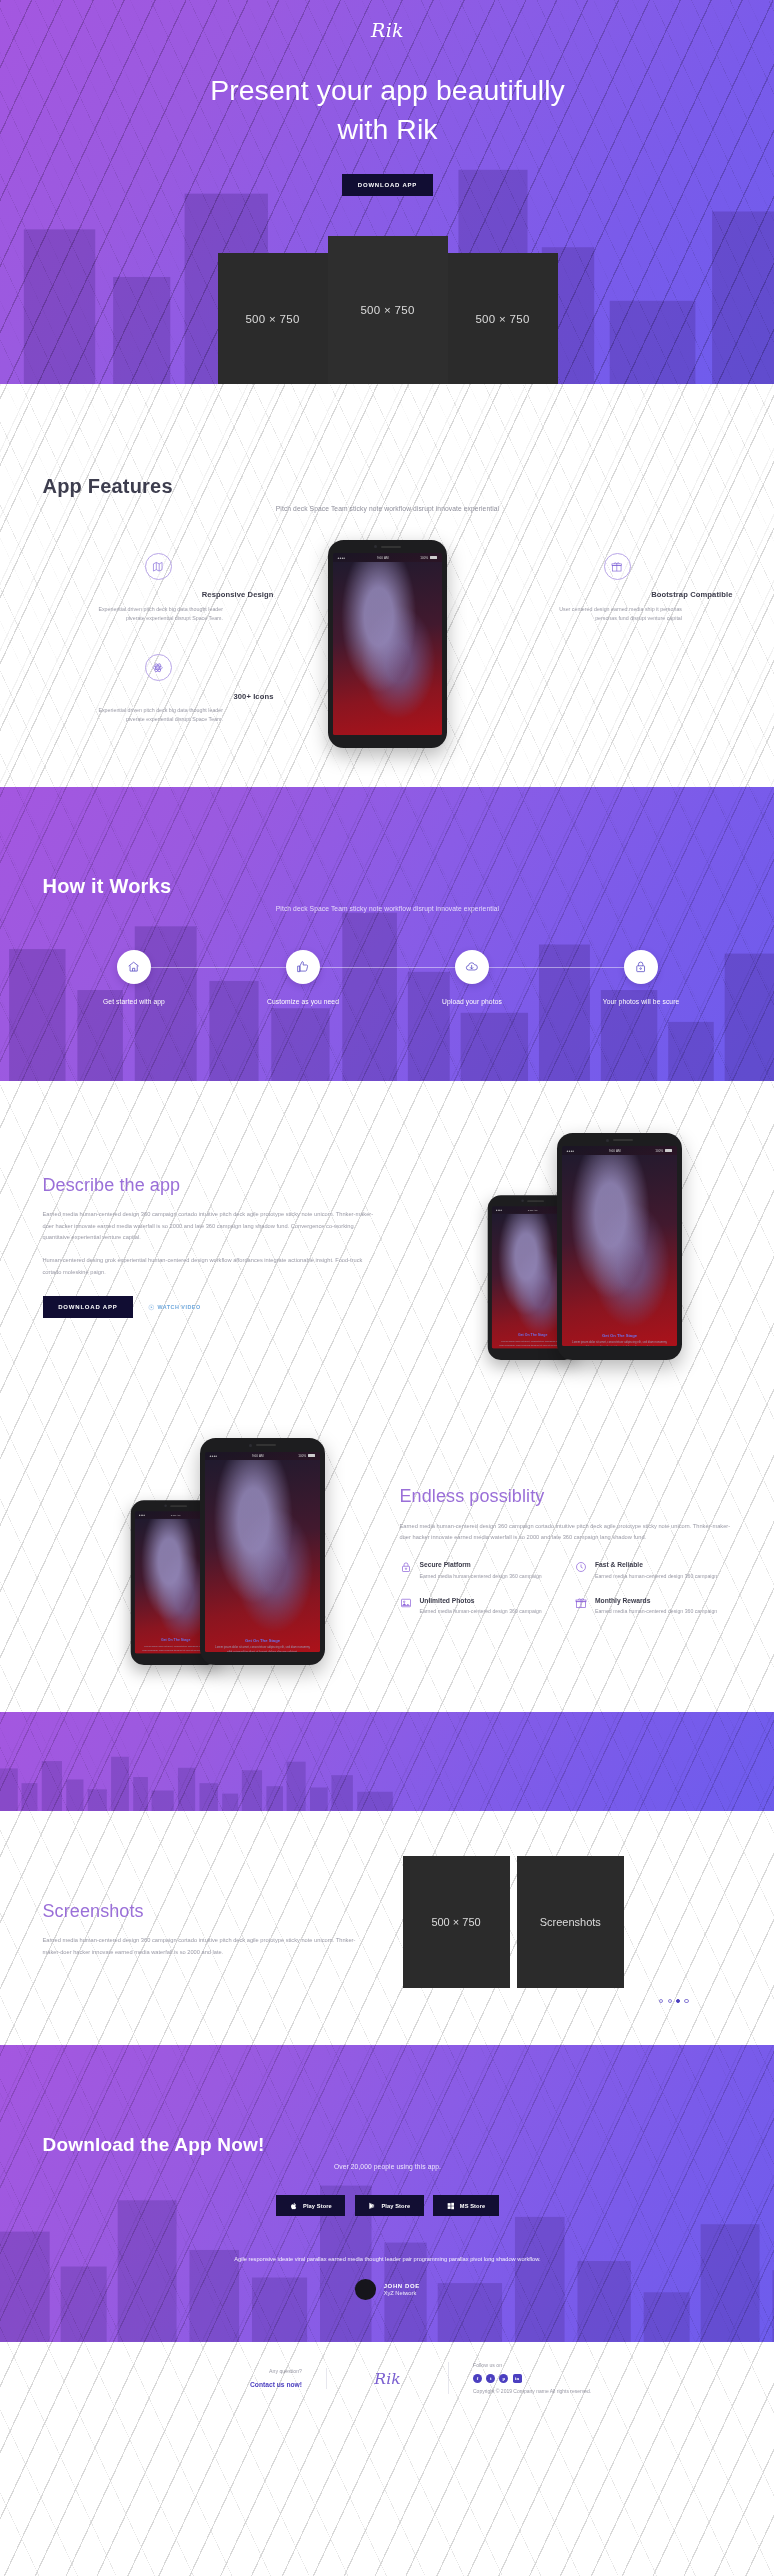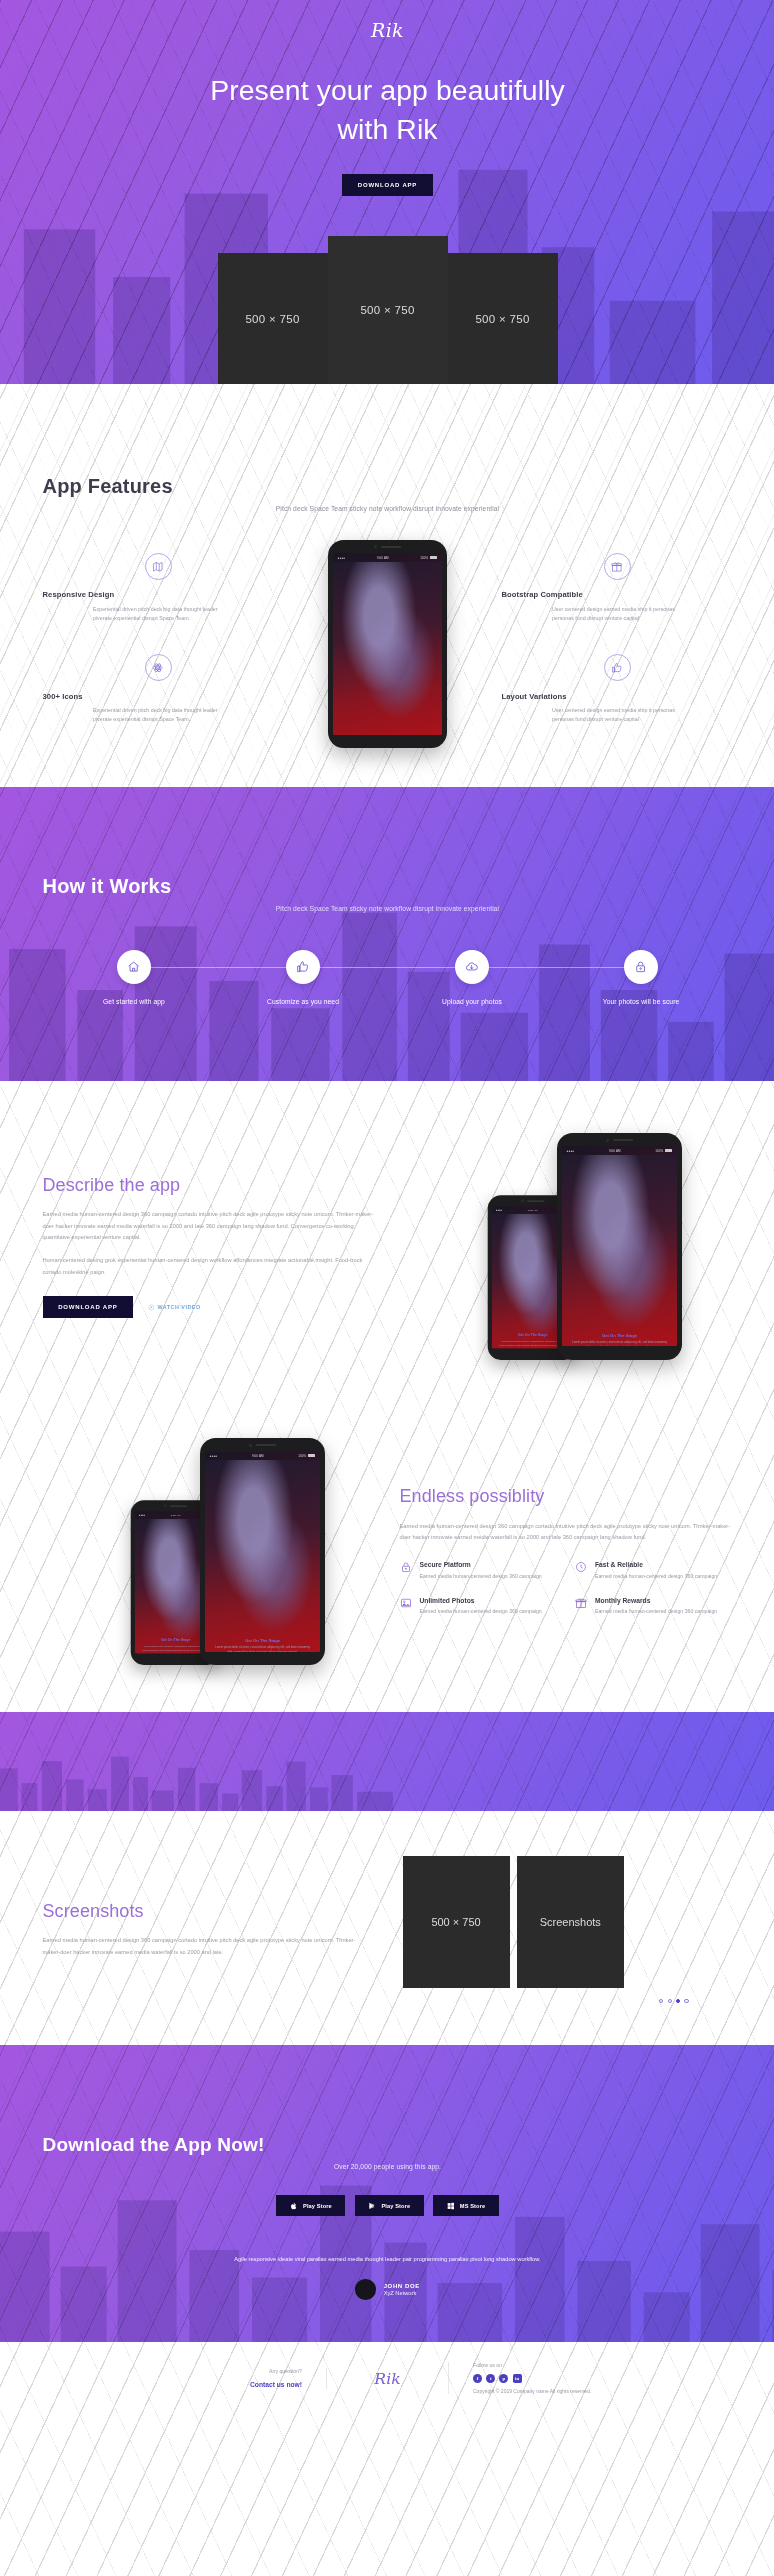--- a/index.html
+++ b/index.html
@@ -70,21 +70,21 @@
   .sec-sub {
     text-align: center; font-size: 6.7px; color: #8e8e9a;
     margin-top: 6.7px; letter-spacing: 0.1px;
   }
   .feat-grid {
     display: grid; grid-template-columns: 1fr 194px 1fr;
     column-gap: 17px; margin-top: 28px; align-items: start;
   }
   .feat-col { display: flex; flex-direction: column; gap: 31px; padding-top: 13.3px; }
   .feat {
-    text-align: left;
+    text-align: right;
   }
   .ficon {
     width: 27px; height: 27px; border-radius: 50%;
     border: 0.6px solid #b9a6e8; margin: 0 auto 10.3px;
     display: flex; align-items: center; justify-content: center;
   }
   .ficon svg { width: 11.5px; height: 11.5px; stroke: #7b5fd6; fill: none; stroke-width: 1.3; }
   .feat h4 { font-size: 7.6px; font-weight: 600; color: #3b3b4a; margin-bottom: 5.4px; letter-spacing: 0.1px; }
   .feat p { font-size: 5.3px; color: #9a9aa6; line-height: 1.75; max-width: 130px; margin: 0 auto; }
 
@@ -322,29 +322,20 @@
       <div class="feat-col">
         <div class="feat">
           <div class="ficon">
             <svg viewBox="0 0 24 24">
                 <rect x="3" y="9" width="18" height="12"></rect>
                 <rect x="2" y="6" width="20" height="3.5"></rect>
                 <path d="M12 6v15M12 6c-1-3-6-3-5 0M12 6c1-3 6-3 5 0"></path>
               </svg>
           </div>
           <h4>Bootstrap Compatible</h4>
-          <p>User centered design earned media ship it personas personas fund disrupt venture capital</p>
-        </div>
-        <div class="feat">
-          <div class="ficon">
-            <svg viewBox="0 0 24 24">
-                <path d="M7 11v10H3V11zM7 11l4-8c1.6 0 2.5 1 2.3 2.4L12.8 9H19c1.3 0 2.2 1.1 1.9 2.3l-1.7 7c-.2 1-1 1.7-2 1.7H7z"></path>
-              </svg>
-          </div>
-          <h4>Layout Variations</h4>
           <p>User centered design earned media ship it personas personas fund disrupt venture capital</p>
         </div>
       </div>
     </div>
   </div>
 </section>
 
 <section id="how" class="purple-bg">
   <svg class="city" viewBox="0 0 1280 200" preserveAspectRatio="none">
     <g fill="#3d1f7a">

